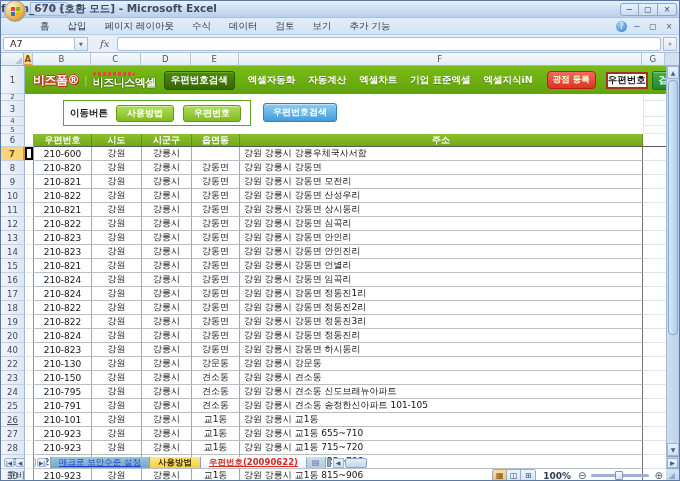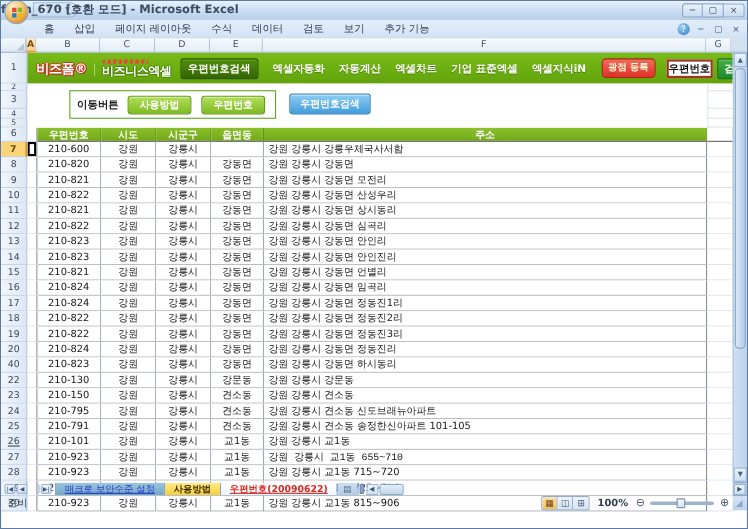--- a/index.html
+++ b/index.html
@@ -186,20 +186,29 @@
         <span class="rtab">추가 기능</span>
       </div>
     <div class="ribbon-right">
       <span class="help">?</span>
       <span class="mini">─</span>
       <span class="mini">▢</span>
       <span class="mini">×</span>
     </div>
   </div>
 
+  <div class="fbar">
+    <div class="namebox">A7</div>
+    <div class="nbarrow">▼</div>
+    <span class="fx">fx</span>
+    <div class="finput"></div>
+    <div class="fchev">
+        <span style="transform:rotate(90deg);display:inline-block;">»</span>
+      </div>
+  </div>
 
   <div class="colhdrs">
     <div class="corner">
         <i></i>
       </div>
     <div id="col-cells" style="display:flex;">
         <div class="ch sel" style="width: 9px;">A</div>
         <div class="ch" style="width: 58px;">B</div>
         <div class="ch" style="width: 50px;">C</div>
         <div class="ch" style="width: 50px;">D</div>
@@ -473,21 +482,21 @@
             <div class="c juso" style="width: 403px;">강원 강릉시 교1동</div>
             <div class="c gcell" style="width: 23px;"></div>
           </div>
           <div class="drow">
             <div class="rnh" style="height: auto;">27</div>
             <div class="c acell" style="width: 9px;"></div>
             <div class="c" style="width: 58px;">210-923</div>
             <div class="c" style="width: 50px;">강원</div>
             <div class="c" style="width: 50px;">강릉시</div>
             <div class="c" style="width: 48px;">교1동</div>
-            <div class="c juso" style="width: 403px; font-family: Liberation Mono, monospace;">강원 강릉시 교1동 655~710</div>
+            <div class="c juso" style="width: 403px;">강원 강릉시 교1동 655~710</div>
             <div class="c gcell" style="width: 23px;"></div>
           </div>
           <div class="drow">
             <div class="rnh" style="height: auto;">28</div>
             <div class="c acell" style="width: 9px;"></div>
             <div class="c" style="width: 58px;">210-923</div>
             <div class="c" style="width: 50px;">강원</div>
             <div class="c" style="width: 50px;">강릉시</div>
             <div class="c" style="width: 48px;">교1동</div>
             <div class="c juso" style="width: 403px;">강원 강릉시 교1동 715~720</div>

